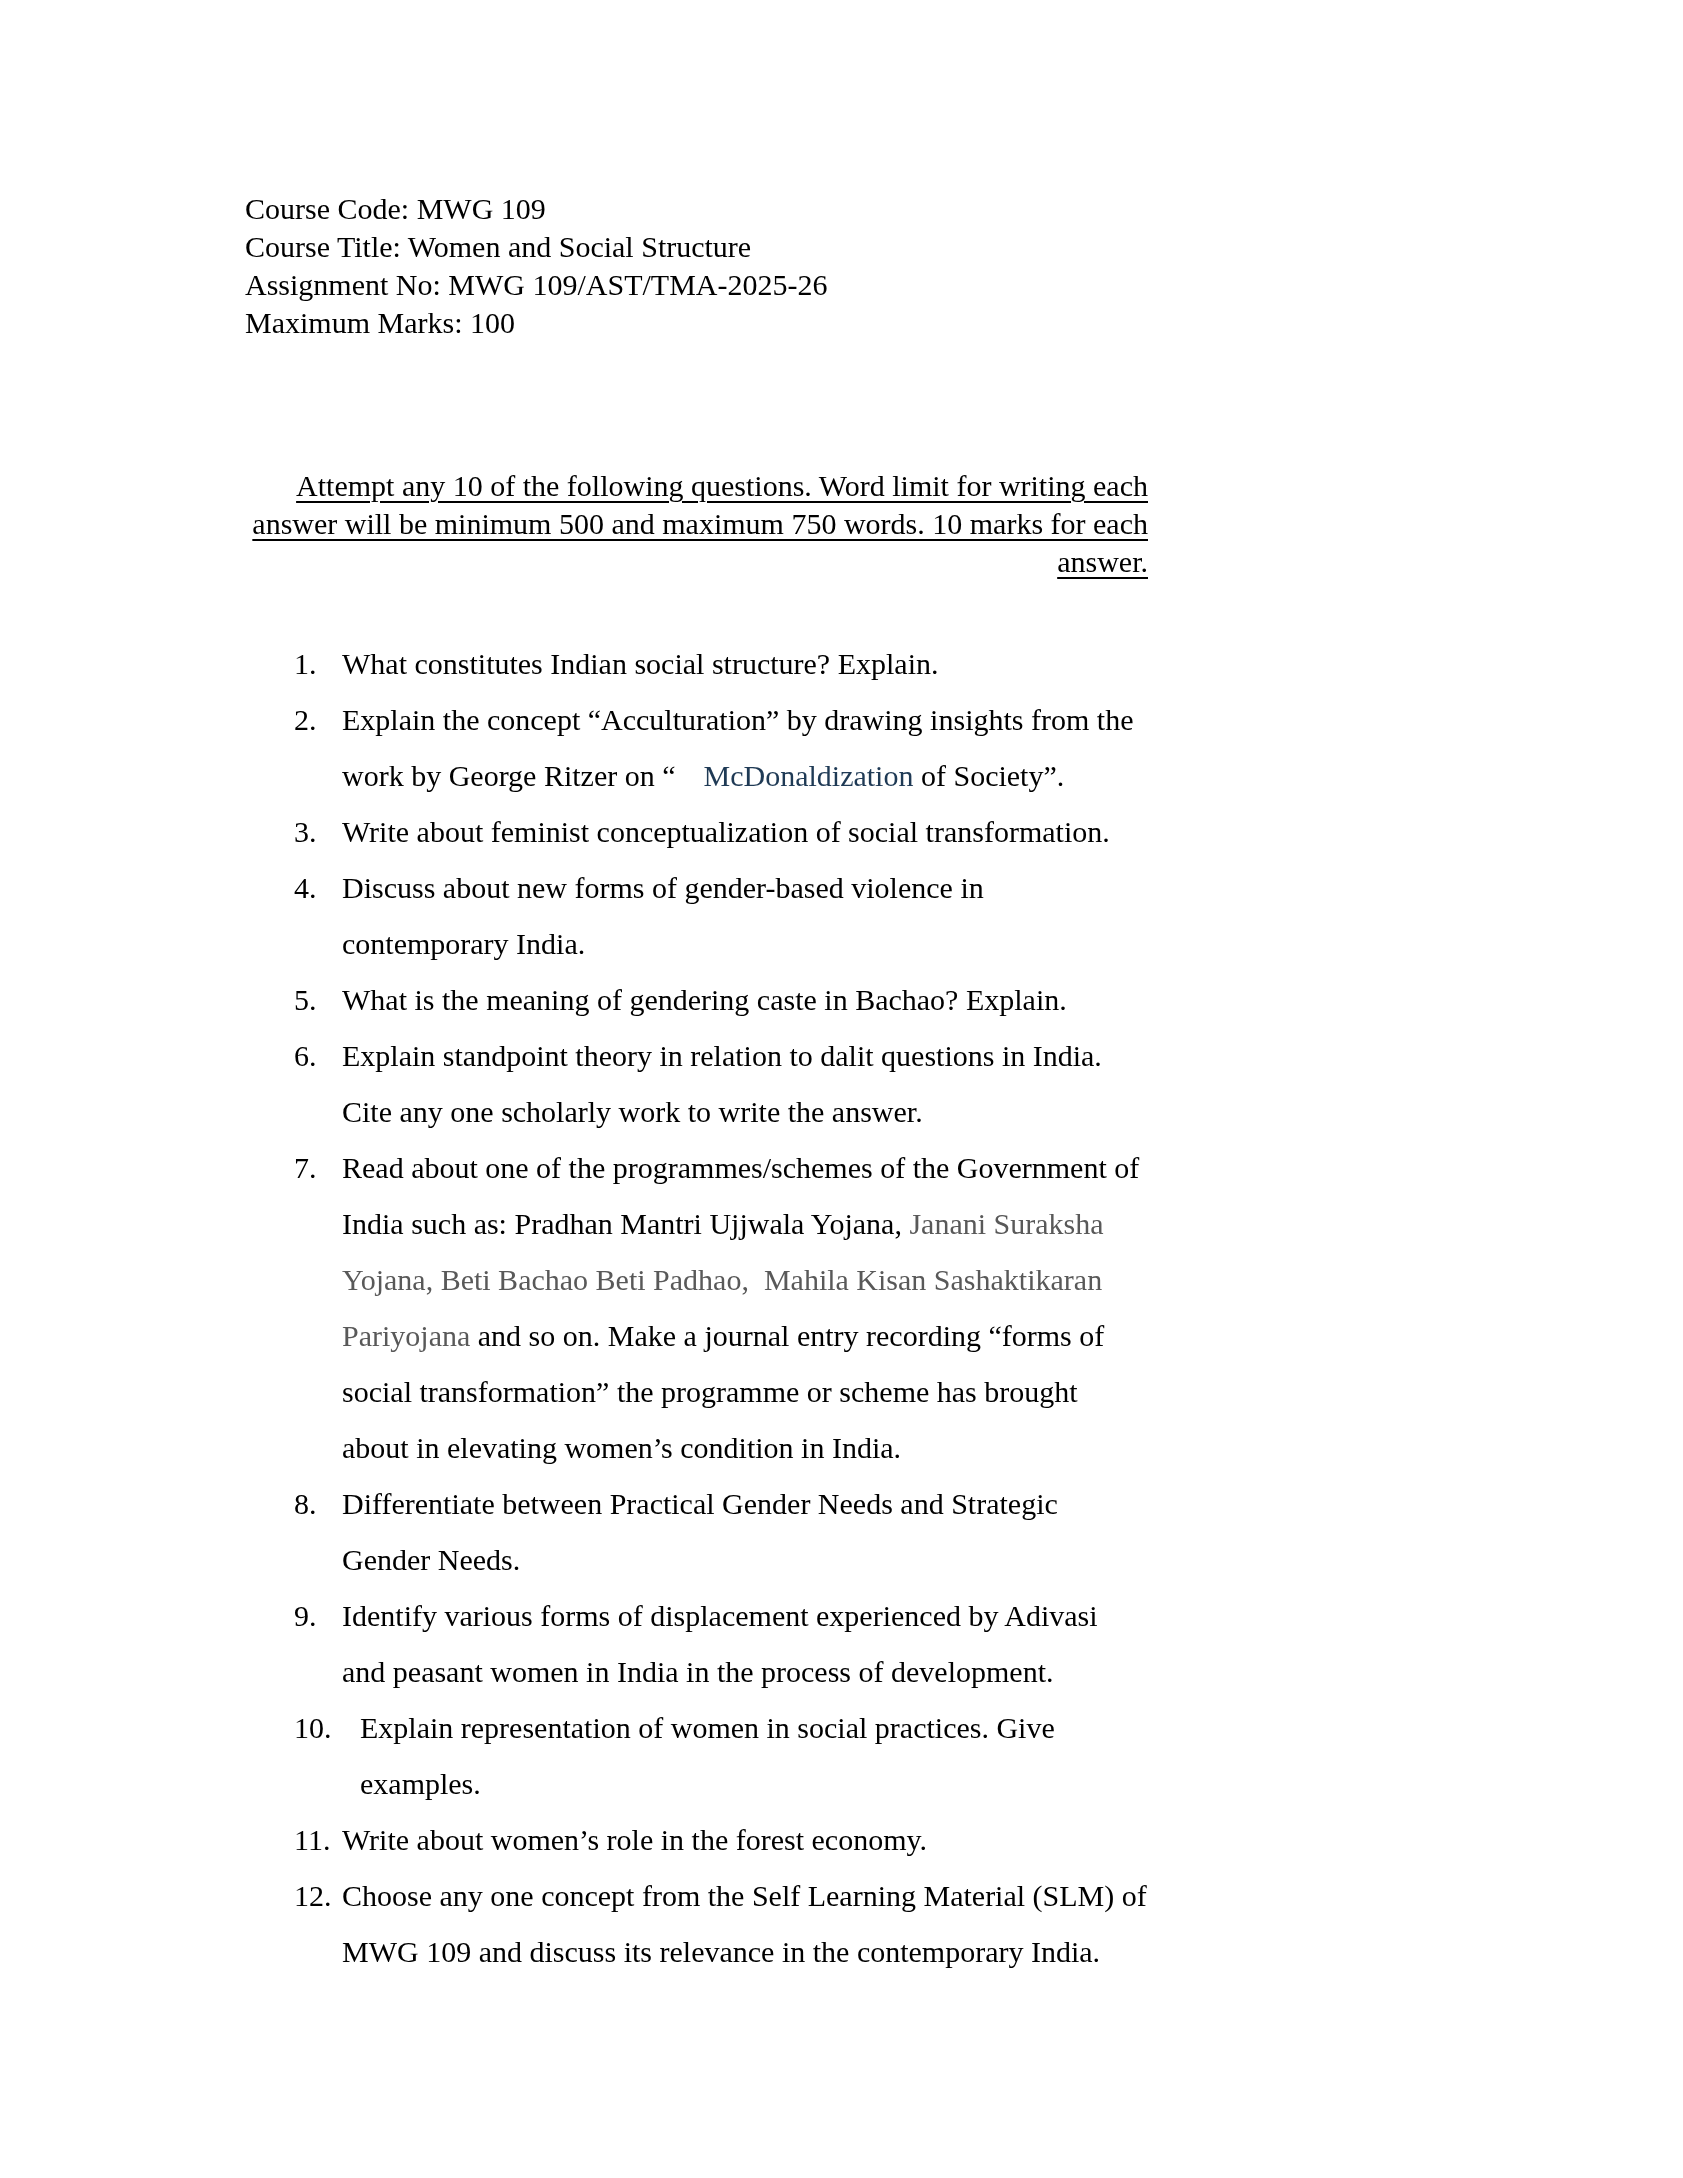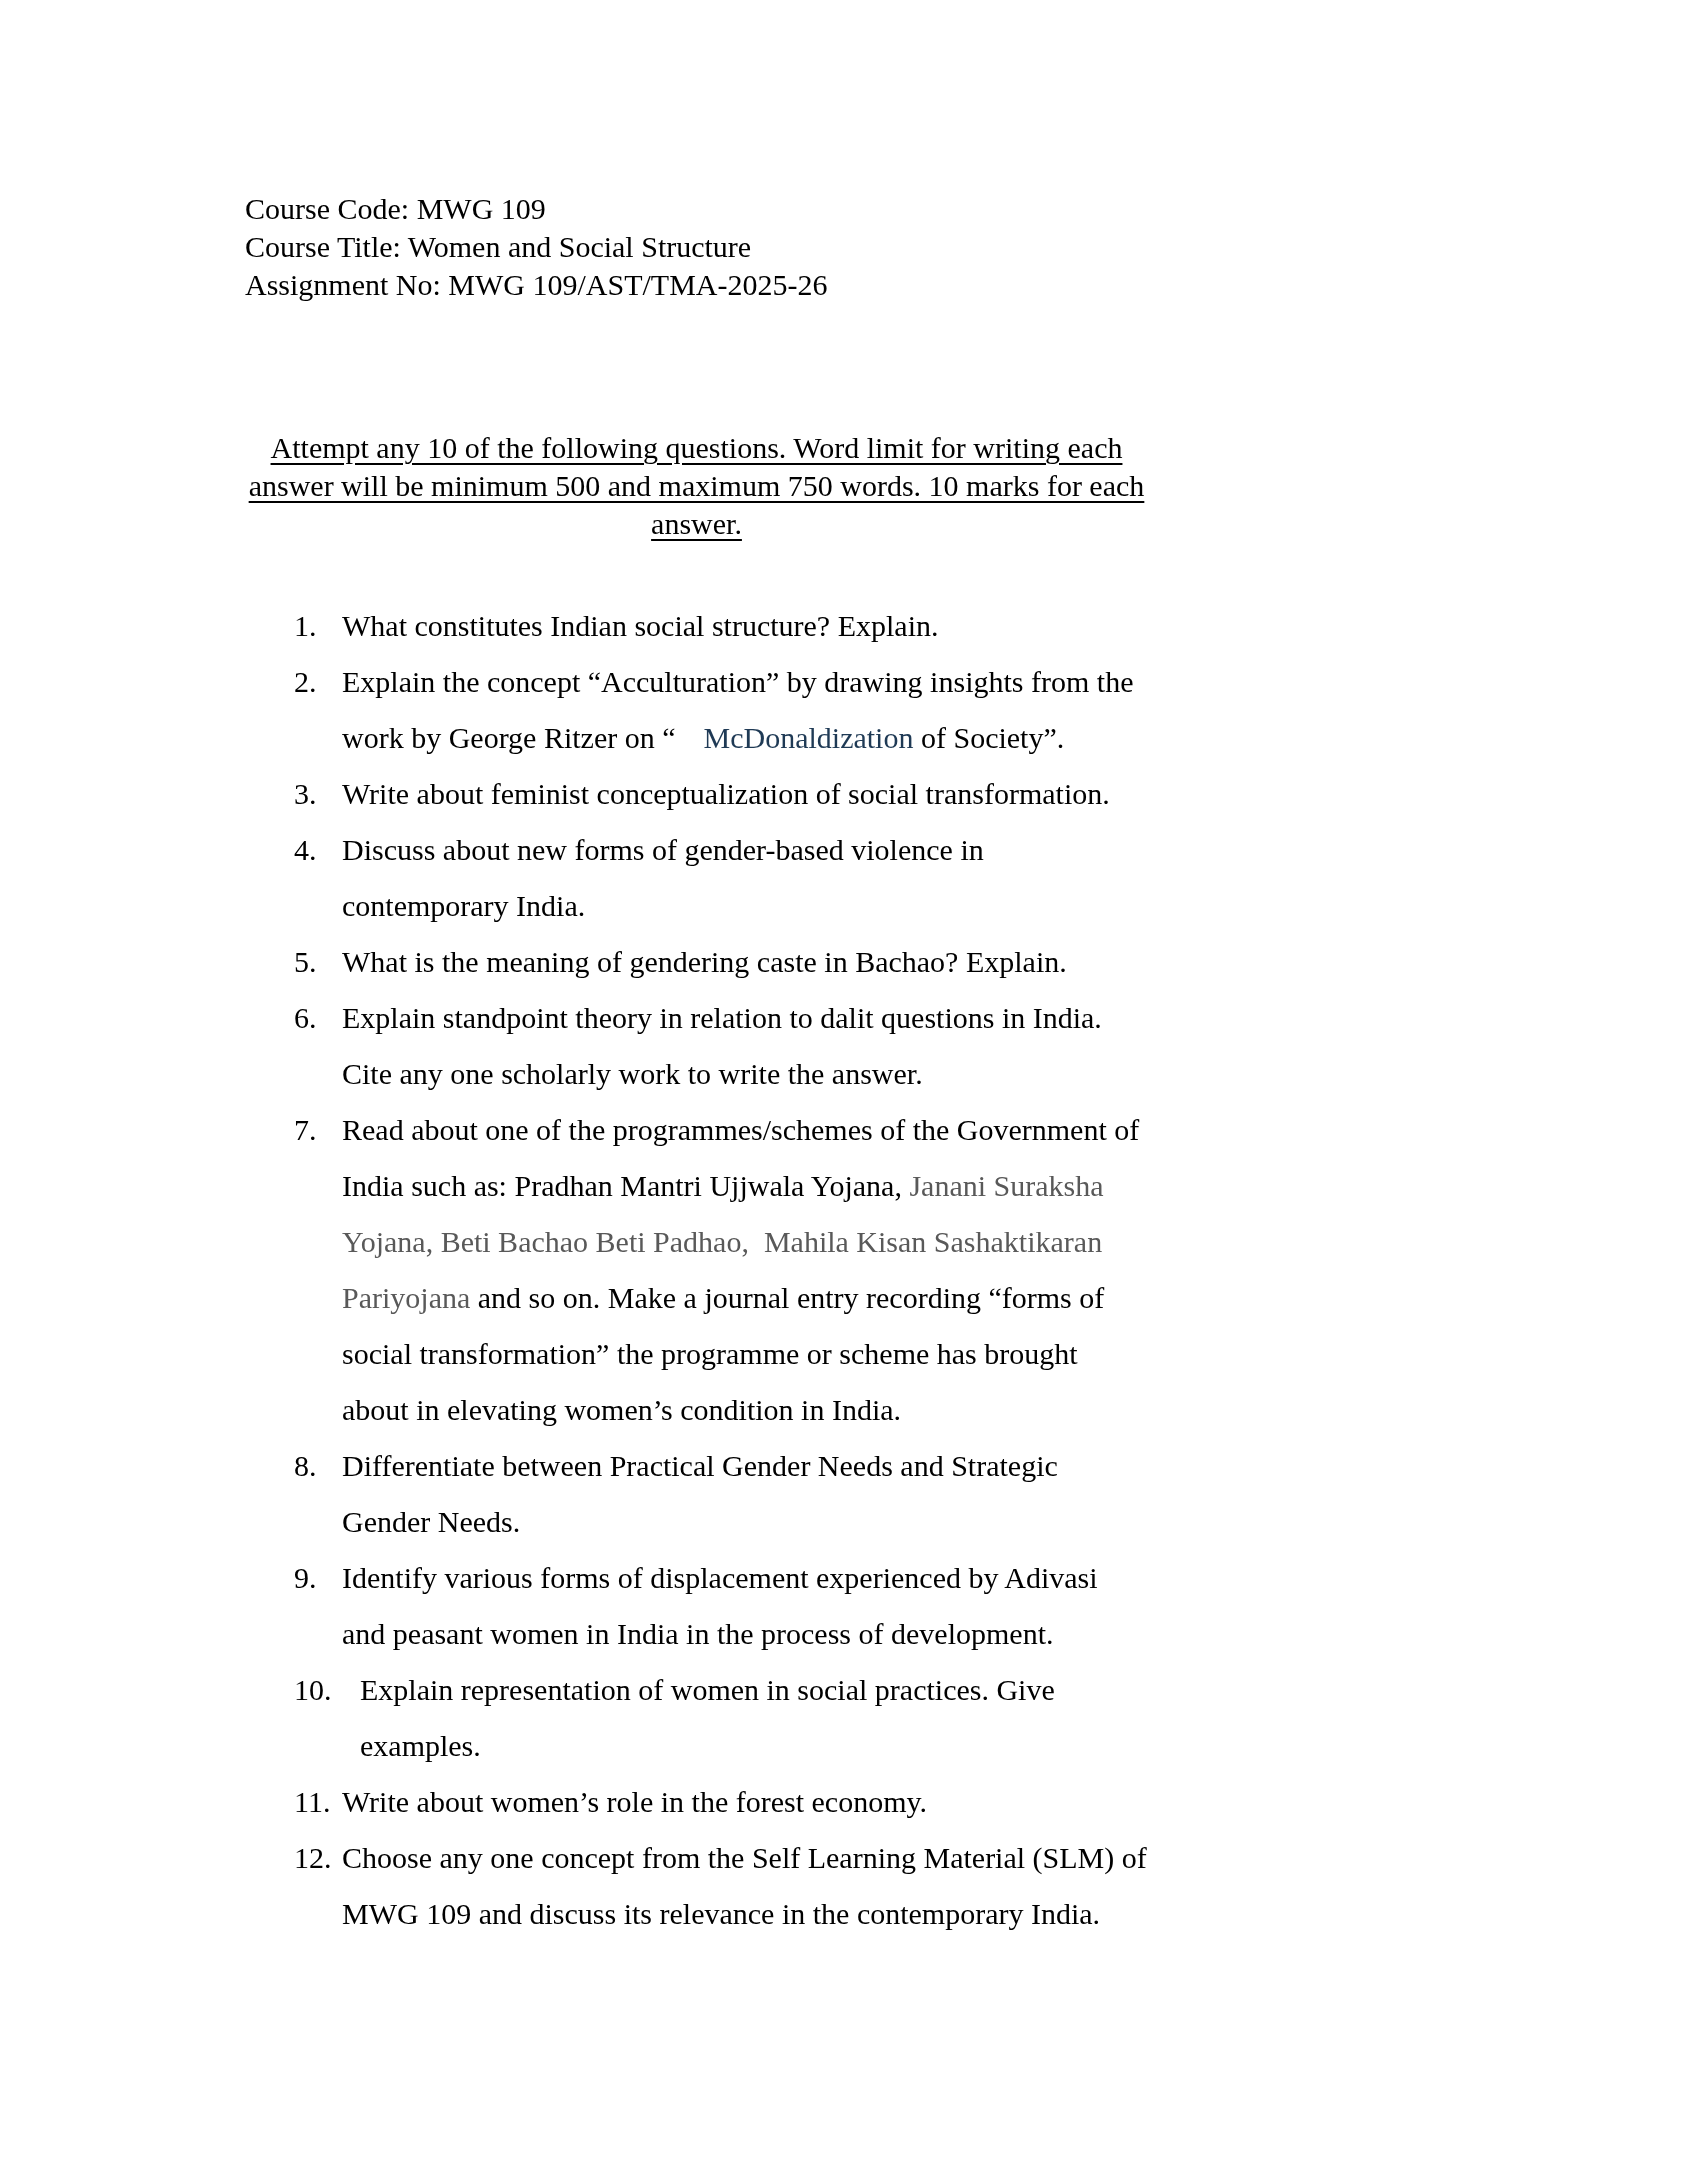--- a/index.html
+++ b/index.html
@@ -23,21 +23,21 @@
   }
   .doc-header {
     font-size: 30px;
     line-height: 38px;
   }
   .instruction {
     margin: 125px auto 16px auto;
     max-width: 1163px;
     font-size: 30px;
     line-height: 38px;
-    text-align: center;
+    text-align: right;
     text-decoration: underline;
     text-underline-offset: 5px;
     text-decoration-thickness: 2px;
   }
   ol.questions {
     list-style: none;
     margin: 55px 0 0 0;
     padding: 0 0 0 49px;
   }
   .q-row {
@@ -63,20 +63,21 @@
 </style>
 </head>
 <body>
 
 <div class="page">
 
   <header class="doc-header">
     <div class="hline">Course Code: MWG 109</div>
     <div class="hline">Course Title: Women and Social Structure</div>
     <div class="hline">Assignment No: MWG 109/AST/TMA-2025-26</div>
+    <div class="hline">Maximum Marks: 100</div>
   </header>
 
   <p class="instruction">Attempt any 10 of the following questions. Word limit for writing each answer will be minimum 500 and maximum 750 words. 10 marks for each answer.</p>
 
   <ol class="questions" id="questions">
   <li class="q-row">
     <span class="q-num">1.</span>
     <span class="q-text"><span>What constitutes Indian social structure? Explain.</span></span>
   </li>
 

